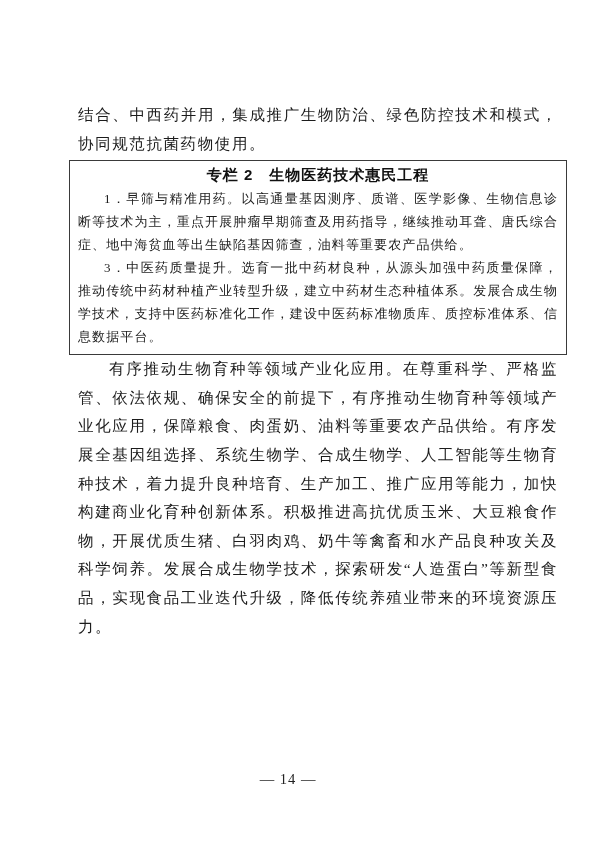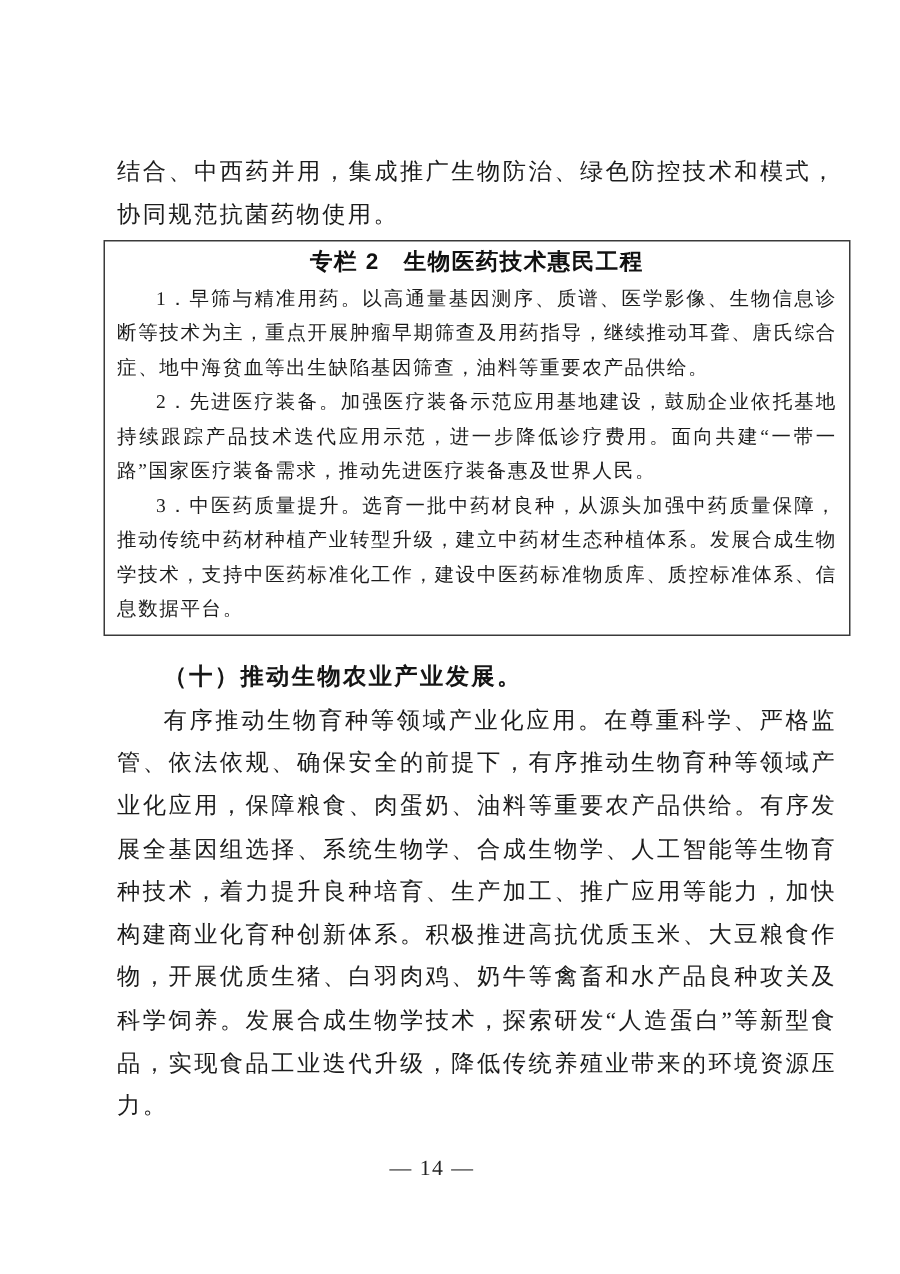--- a/index.html
+++ b/index.html
@@ -75,24 +75,22 @@
 
 <div class="page">
 
   <p class="body-text">结合、中西药并用，集成推广生物防治、绿色防控技术和模式，协同规范抗菌药物使用。</p>
 
   <div class="callout-box">
     <p class="box-title">专栏 2　生物医药技术惠民工程</p>
 
     <p class="box-item"><span>1．</span><span class="lead-bold">早筛与精准用药。</span><span>以高通量基因测序、质谱、医学影像、生物信息诊断等技术为主，重点开展肿瘤早期筛查及用药指导，继续推动耳聋、唐氏综合症、地中海贫血等出生缺陷基因筛查，油料等重要农产品供给。</span></p>
 
-    <p class="box-item"><span>2．</span><span class="lead-bold">先进医疗装备。</span><span>加强医疗装备示范应用基地建设，鼓励企业依托基地持续跟踪产品技术迭代应用示范，进一步降低诊疗费用。面向共建“一带一路”国家医疗装备需求，推动先进医疗装备惠及世界人民。</span></p>
 
     <p class="box-item"><span>3．</span><span class="lead-bold">中医药质量提升。</span><span>选育一批中药材良种，从源头加强中药质量保障，推动传统中药材种植产业转型升级，建立中药材生态种植体系。发展合成生物学技术，支持中医药标准化工作，建设中医药标准物质库、质控标准体系、信息数据平台。</span></p>
   </div>
 
-  <p class="section-heading">（十）推动生物农业产业发展。</p>
 
   <p class="body-text indent2"><span class="lead-bold">有序推动生物育种等领域产业化应用。</span><span>在尊重科学、严格监管、依法依规、确保安全的前提下，有序推动生物育种等领域产业化应用，保障粮食、肉蛋奶、油料等重要农产品供给。有序发展全基因组选择、系统生物学、合成生物学、人工智能等生物育种技术，着力提升良种培育、生产加工、推广应用等能力，加快构建商业化育种创新体系。积极推进高抗优质玉米、大豆粮食作物，开展优质生猪、白羽肉鸡、奶牛等禽畜和水产品良种攻关及科学饲养。发展合成生物学技术，探索研发“人造蛋白”等新型食品，实现食品工业迭代升级，降低传统养殖业带来的环境资源压力。</span></p>
 
   <div class="page-footer">— 14 —</div>
 
 </div>
 
 </body></html>

